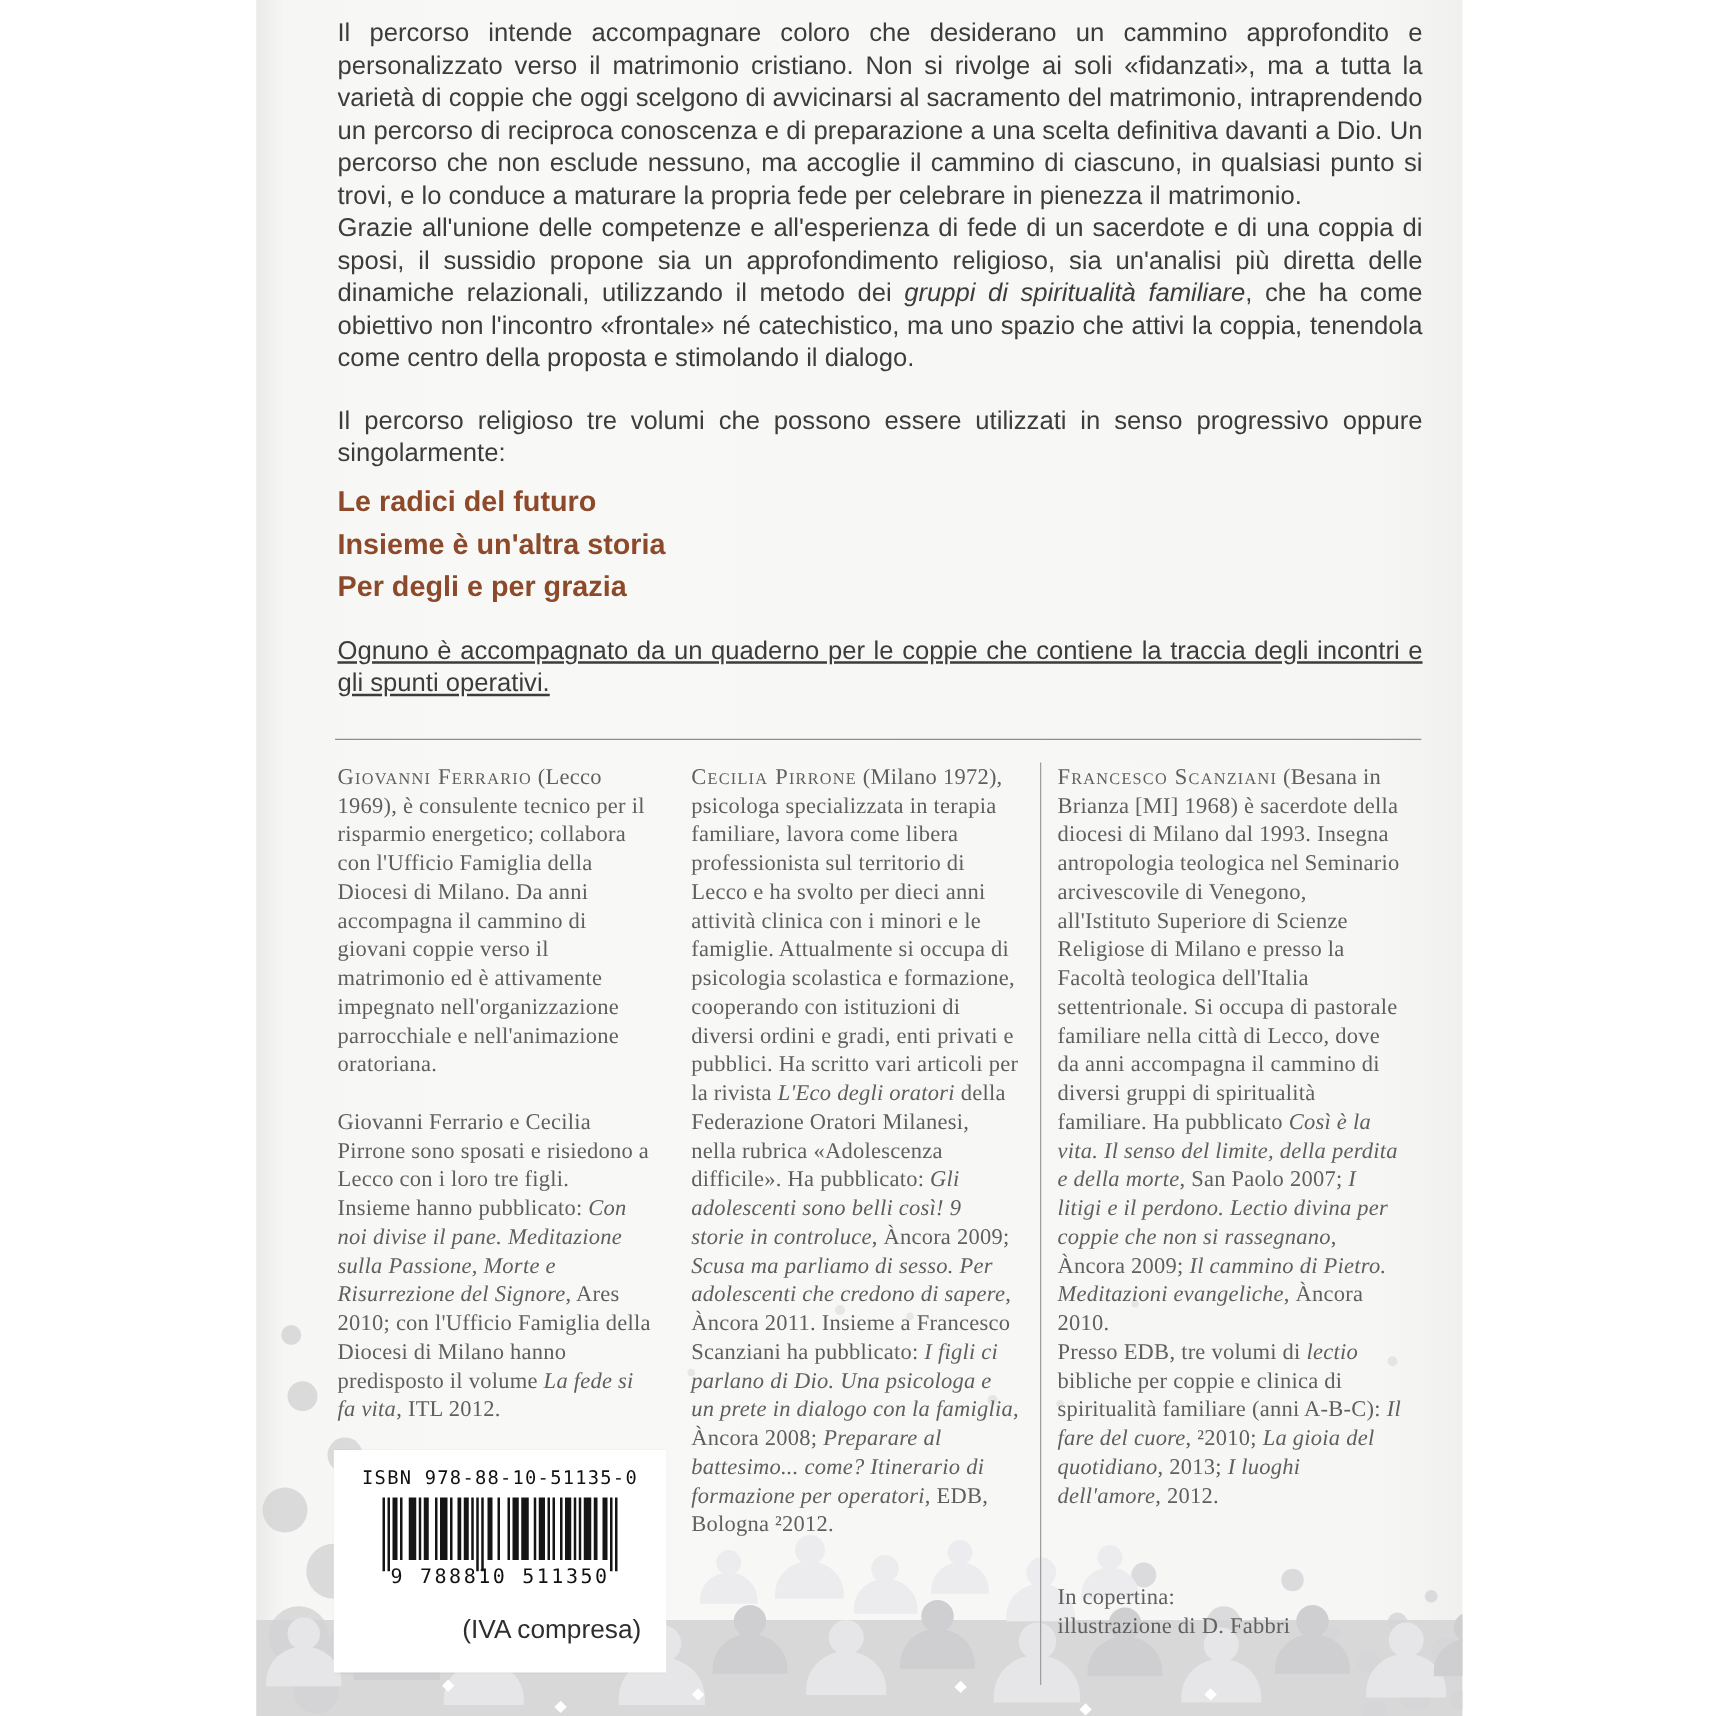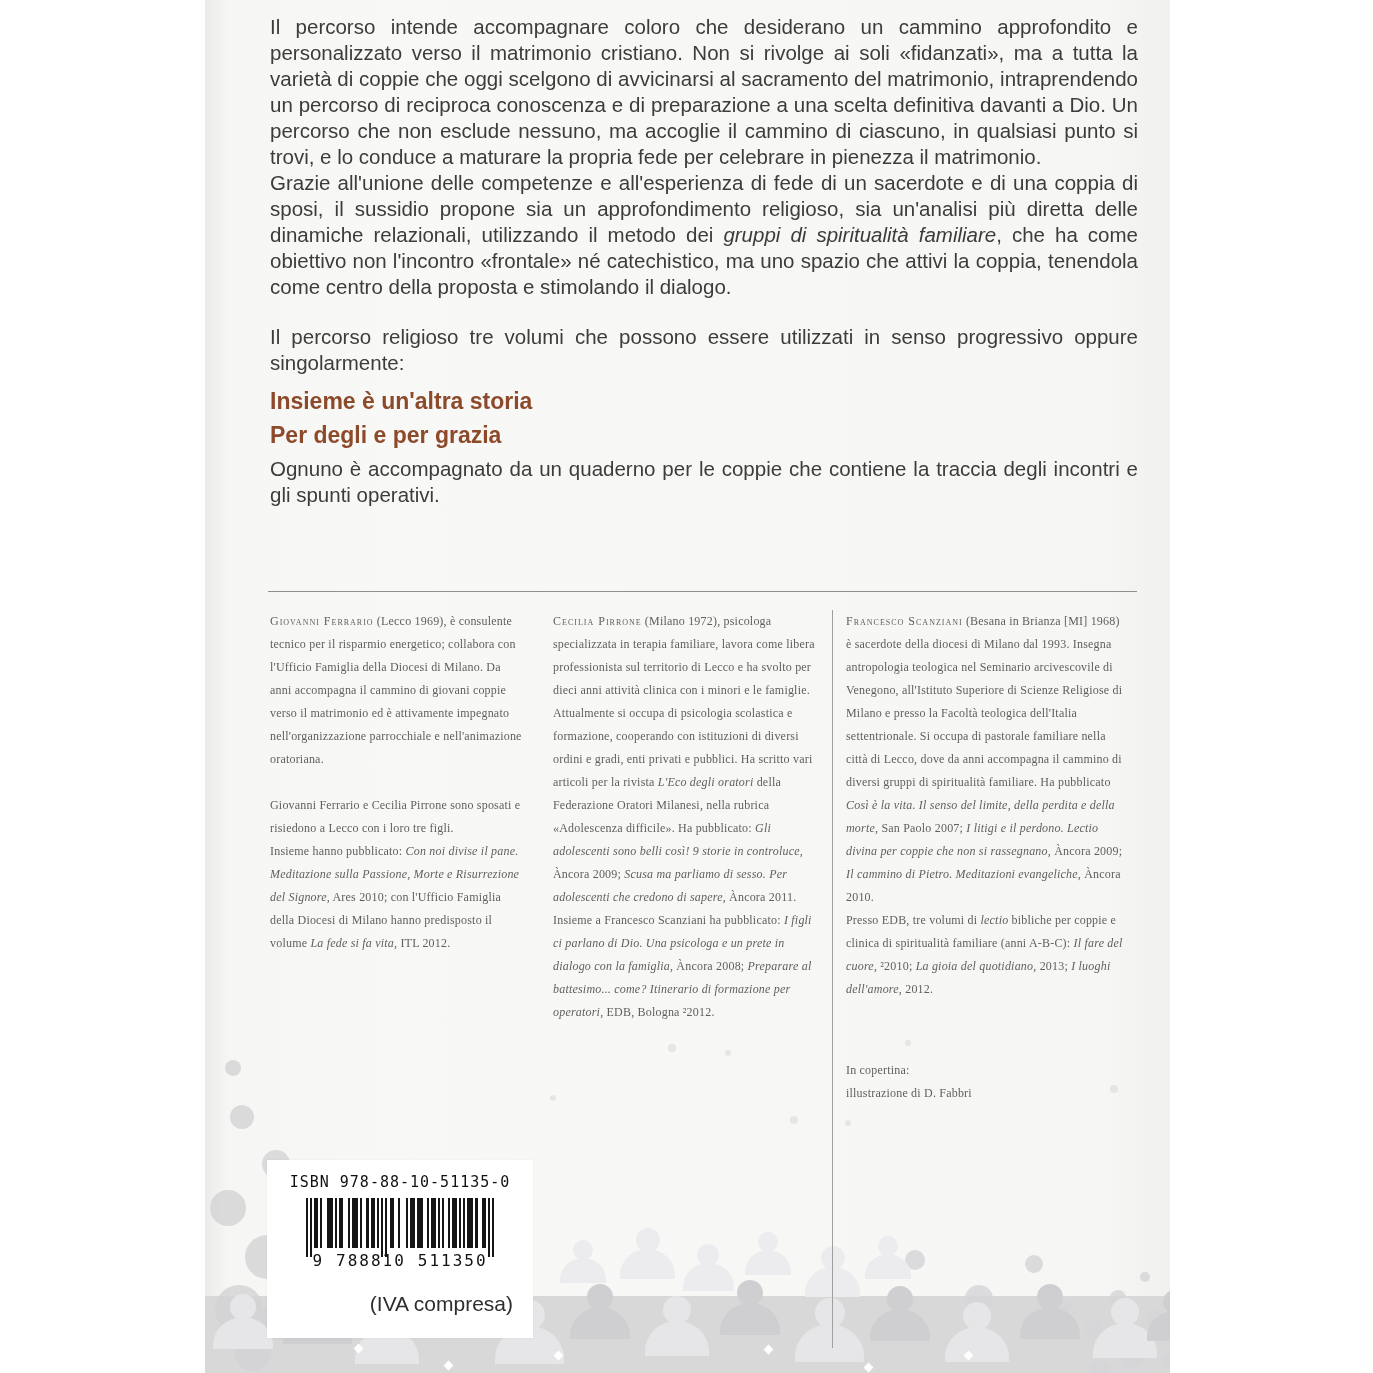--- a/index.html
+++ b/index.html
@@ -8,26 +8,26 @@
   .cover{position:absolute;left:205px;top:0;width:965px;height:1373px;overflow:hidden;
          background:linear-gradient(90deg,#eaeae8 0px,#f6f6f4 22px,#f8f8f6 180px,#f6f6f4 900px,#f0f0ee 965px);}
 
   
   .intro{position:absolute;left:65px;top:14px;width:868px;z-index:2;
          color:#3c3c3c;font-size:20.5px;line-height:26px;}
   .intro p{margin:0;text-align:justify;}
   .intro .volumes-intro{margin-top:24px;}
   .volume-titles{margin-top:8px;}
   .volume-title{font-weight:bold;color:#8d4a2b;font-size:23px;line-height:34px;}
-  .intro .volumes-note{margin-top:4px;}
+  .intro .volumes-note{margin-top:22px;text-decoration:underline;}
 
   
   .authors-rule{position:absolute;left:63px;top:591px;width:869px;height:1px;background:#8f8f8f;z-index:2;}
   .author-col{position:absolute;top:610px;z-index:2;color:#5f5f5f;
-              font-family:"Liberation Serif",serif;font-size:12px;line-height:23px;letter-spacing:.2px;}
+              font-family:"Liberation Serif",serif;font-size:18px;line-height:23px;letter-spacing:.2px;}
   .author-col p{margin:0;}
   .col-1{left:65px;width:252px;}
   .col-2{left:348px;width:262px;}
   .col-3{left:627px;width:292px;box-sizing:border-box;padding-left:13px;
          border-left:1px solid #9f9f9f;min-height:738px;}
   .para-gap{margin-top:23px !important;}
   .seg-sc{font-variant:small-caps;letter-spacing:1px;}
   .author-col i{font-style:italic;}
   .cover-credit{margin-top:58px;color:#5f5f5f;}
 
@@ -178,20 +178,21 @@
         <div class="spark" style="left: 760px; top: 1352px; width: 7px; height: 7px;"></div>
         <div class="spark" style="left: 240px; top: 1362px; width: 7px; height: 7px;"></div>
         <div class="spark" style="left: 660px; top: 1364px; width: 7px; height: 7px;"></div>
       </div>
 
     <div class="intro">
       <p>Il percorso intende accompagnare coloro che desiderano un cammino approfondito e personalizzato verso il matrimonio cristiano. Non si rivolge ai soli «fidanzati», ma a tutta la varietà di coppie che oggi scelgono di avvicinarsi al sacramento del matrimonio, intraprendendo un percorso di reciproca conoscenza e di preparazione a una scelta definitiva davanti a Dio. Un percorso che non esclude nessuno, ma accoglie il cammino di ciascuno, in qualsiasi punto si trovi, e lo conduce a maturare la propria fede per celebrare in pienezza il matrimonio.</p>
       <p><span>Grazie all'unione delle competenze e all'esperienza di fede di un sacerdote e di una coppia di sposi, il sussidio propone sia un approfondimento religioso, sia un'analisi più diretta delle dinamiche relazionali, utilizzando il metodo dei </span><i>gruppi di spiritualità familiare</i><span>, che ha come obiettivo non l'incontro «frontale» né catechistico, ma uno spazio che attivi la coppia, tenendola come centro della proposta e stimolando il dialogo.</span></p>
       <p class="volumes-intro">Il percorso religioso tre volumi che possono essere utilizzati in senso progressivo oppure singolarmente:</p>
       <div class="volume-titles">
+        <div class="volume-title">Le radici del futuro</div>
         <div class="volume-title">Insieme è un'altra storia</div>
         <div class="volume-title">Per degli e per grazia</div>
       </div>
       <p class="volumes-note">Ognuno è accompagnato da un quaderno per le coppie che contiene la traccia degli incontri e gli spunti operativi.</p>
     </div>
 
     <div class="authors-rule"></div>
 
     <div class="author-col col-1">
       <p><span class="seg-sc">Giovanni Ferrario</span><span> (Lecco 1969), è consulente tecnico per il risparmio energetico; collabora con l'Ufficio Famiglia della Diocesi di Milano. Da anni accompagna il cammino di giovani coppie verso il matrimonio ed è attivamente impegnato nell'organizzazione parrocchiale e nell'animazione oratoriana.</span></p>

